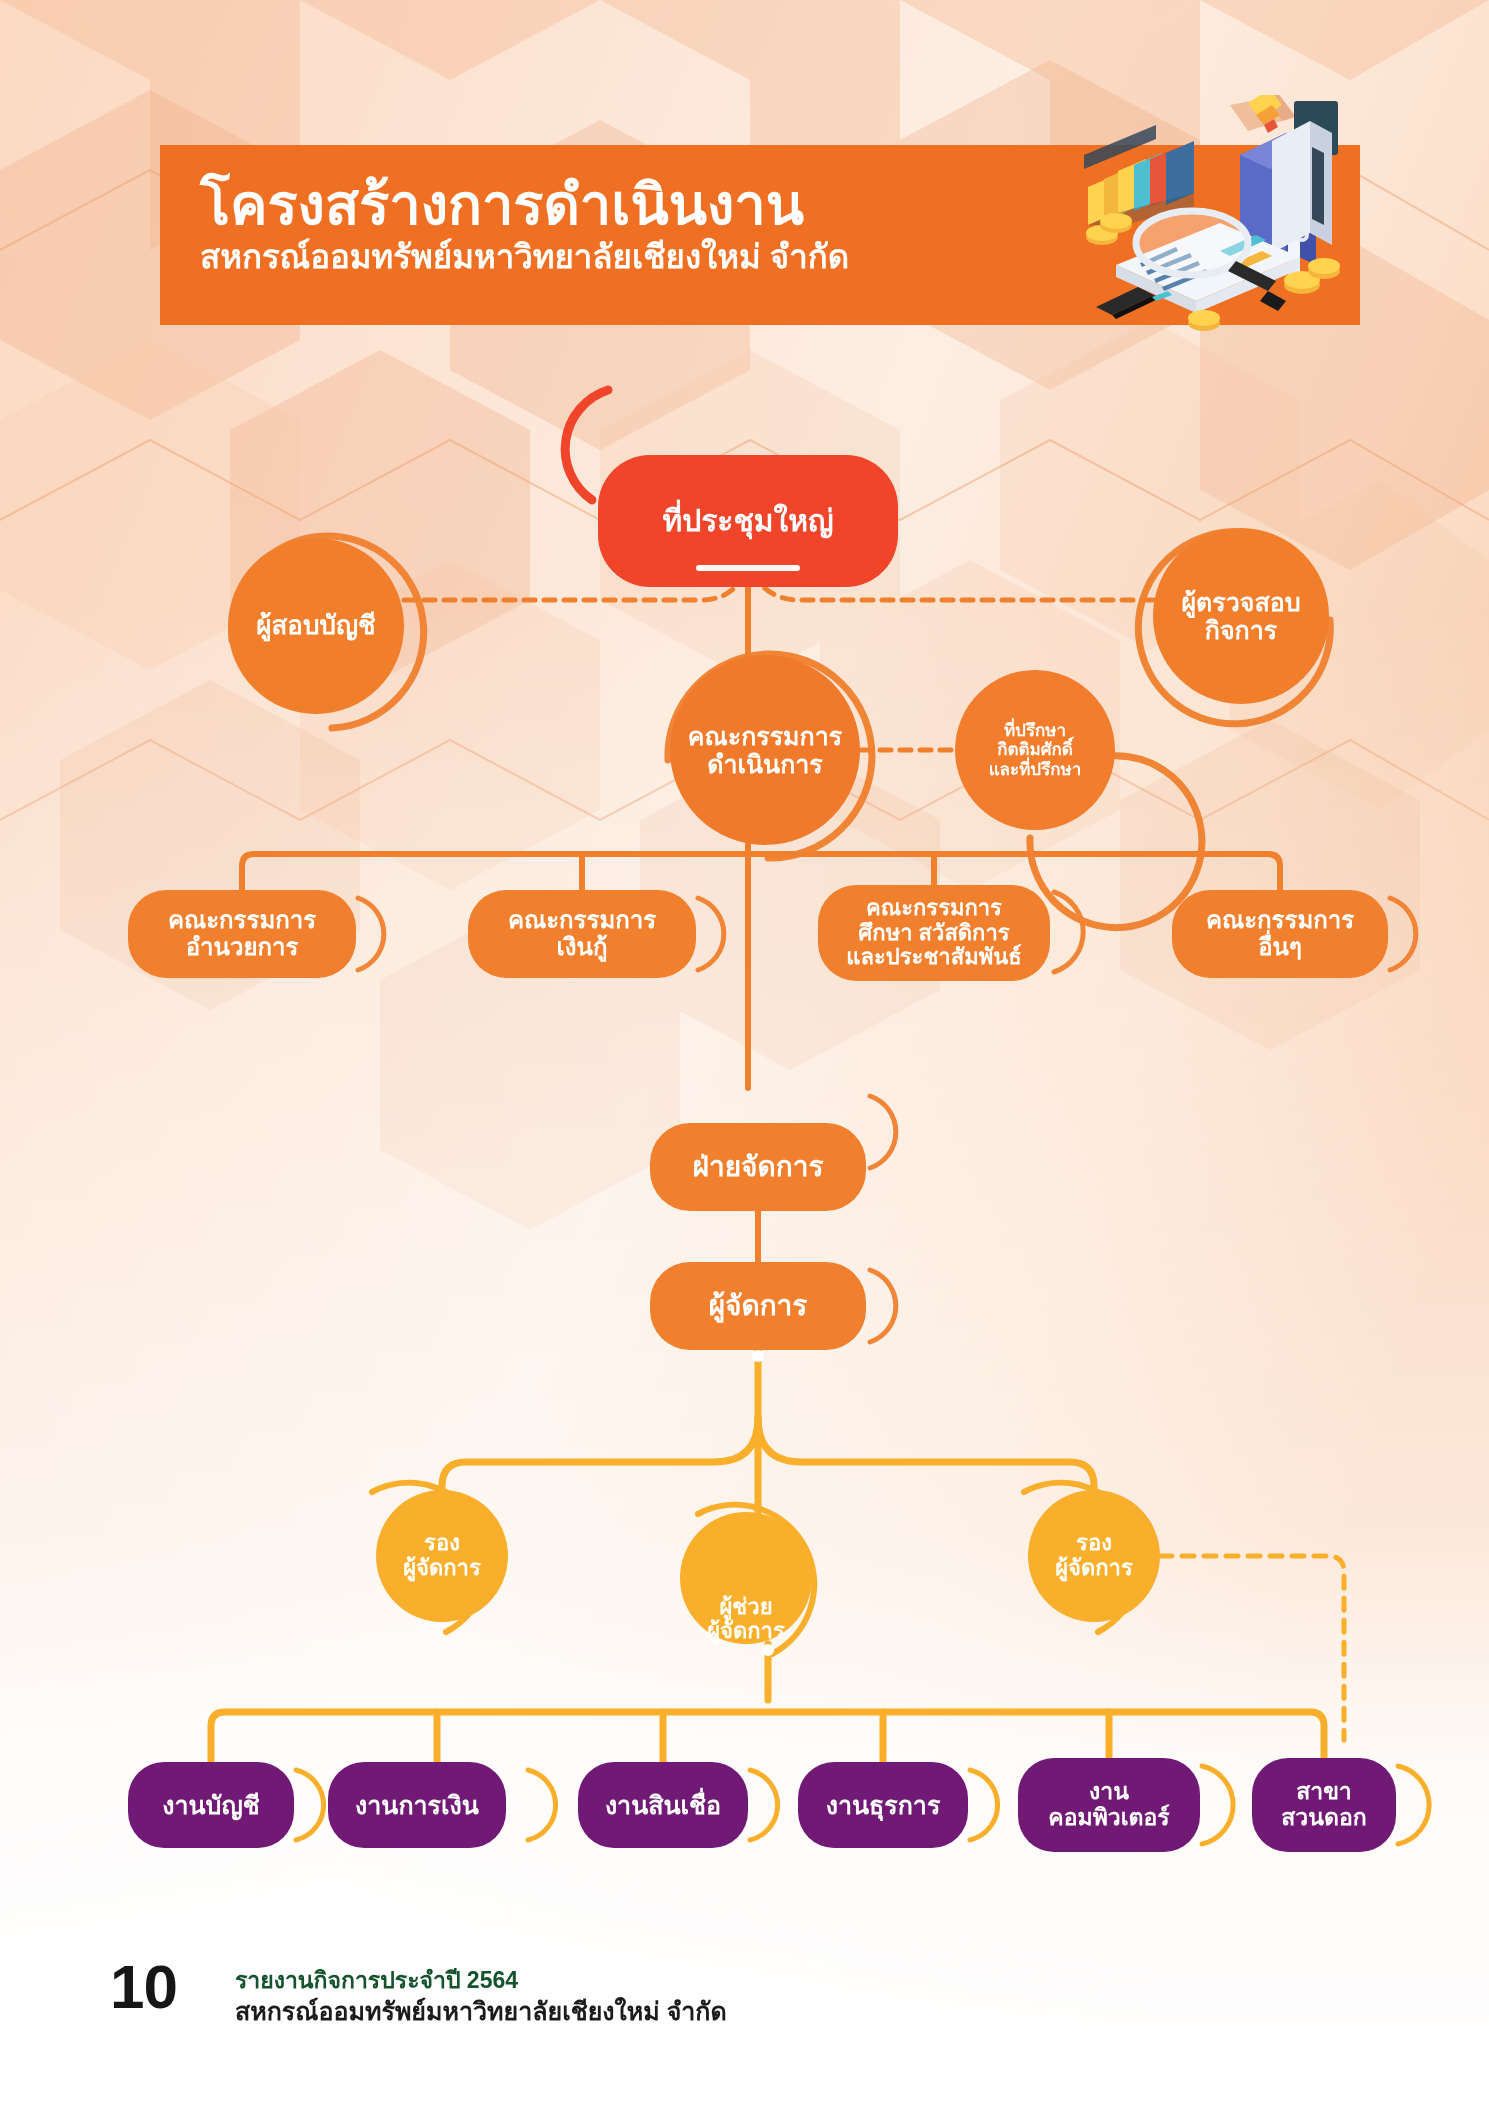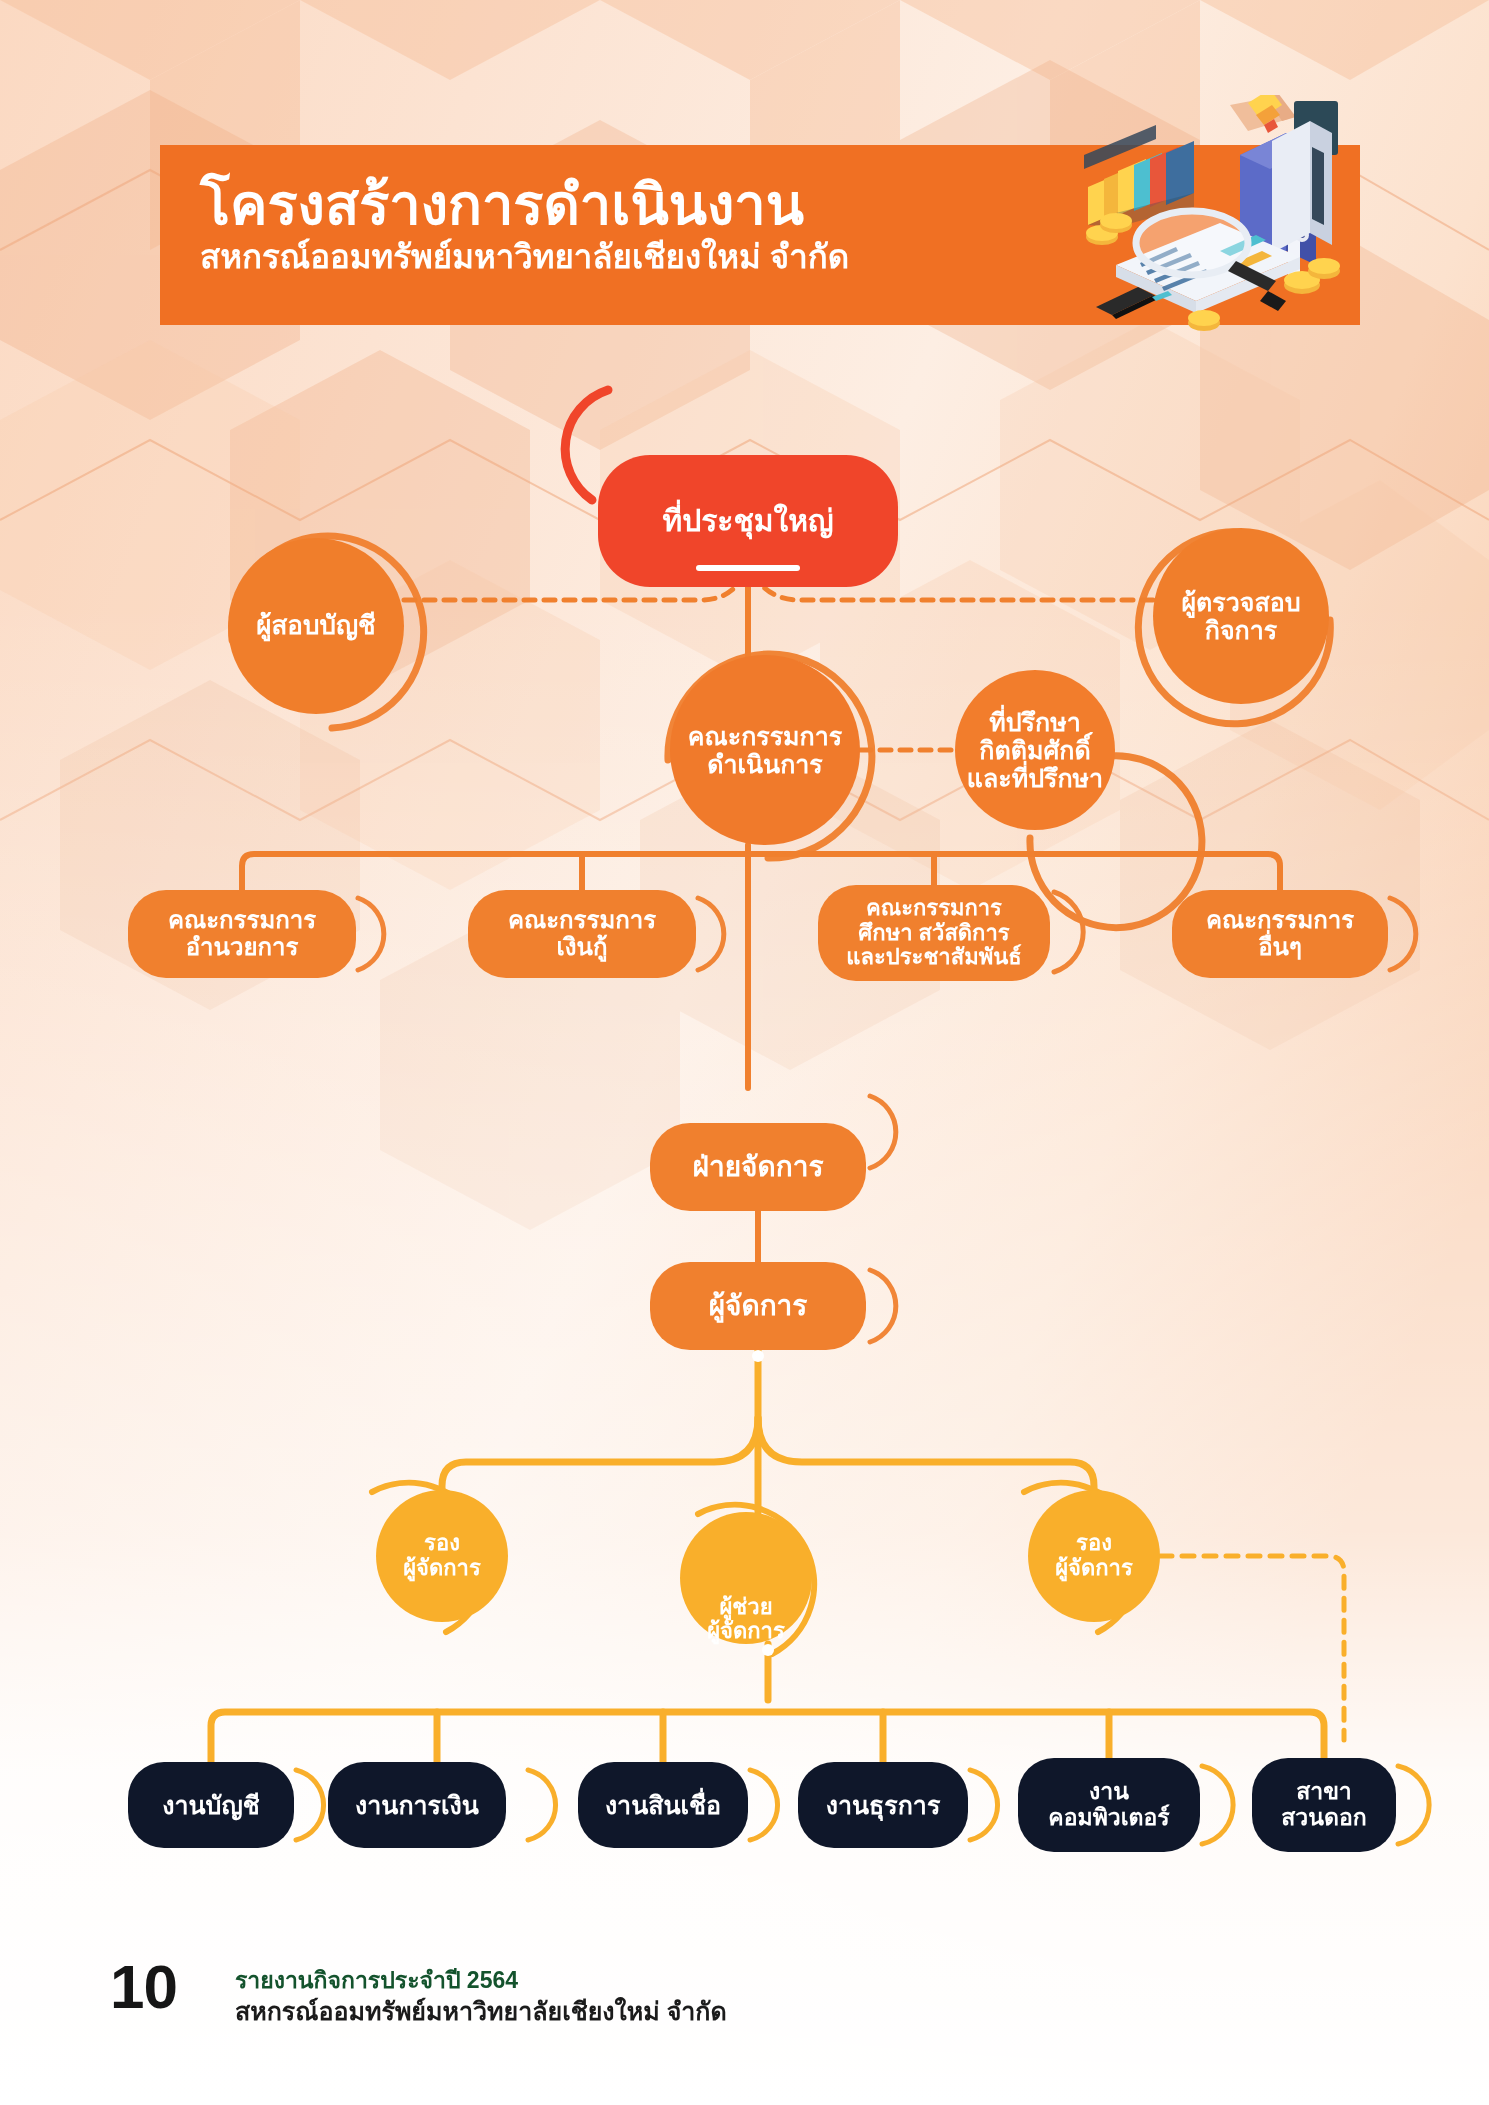--- a/index.html
+++ b/index.html
@@ -50,39 +50,39 @@
   }
   .assembly-underline{
     position:absolute;left:0;right:0;bottom:16px;margin:0 auto;
     width:104px;height:6px;background:#ffffff;border-radius:3px;
   }
 
   .circ{border-radius:50%;}
   .n-auditor{left:228px;top:538px;width:176px;height:176px;background:#F07E2B;font-size:26px;}
   .n-inspector{left:1153px;top:528px;width:176px;height:176px;background:#F07E2B;font-size:25px;}
   .n-board{left:670px;top:655px;width:190px;height:190px;background:#F07A2B;font-size:25px;}
-  .n-advisor{left:955px;top:670px;width:160px;height:160px;background:#F27D2C;font-size:25px;}
+  .n-advisor{left:955px;top:670px;width:160px;height:160px;background:#F27D2C;font-size:17px;}
 
   .cbox{
     background:#F0802E;border-radius:38px;font-size:24px;height:88px;
   }
   .n-cm1{left:128px;top:890px;width:228px;}
   .n-cm2{left:468px;top:890px;width:228px;}
   .n-cm3{left:818px;top:885px;width:232px;height:96px;font-size:22px;}
   .n-cm4{left:1172px;top:890px;width:216px;}
 
   .n-mgmt-div{left:650px;top:1088px;width:216px;height:88px;background:#F0802E;border-radius:40px;font-size:28px;margin-top:35px;}
   .n-manager{left:650px;top:1262px;width:216px;height:88px;background:#F0802E;border-radius:40px;font-size:28px;}
 
   .ycirc{background:#F9AF2B;border-radius:50%;}
   .n-dep-l{left:376px;top:1490px;width:132px;height:132px;font-size:22px;}
   .n-assist{left:680px;top:1512px;width:132px;height:132px;font-size:22px;align-items:flex-end;}
   .n-dep-r{left:1028px;top:1490px;width:132px;height:132px;font-size:22px;}
 
-  .ybox{background:#0f172a;border-radius:36px;height:86px;font-size:25px;}
+  .ybox{background:#701a75;border-radius:36px;height:86px;font-size:25px;}
   .n-d1{left:128px;top:1762px;width:166px;}
   .n-d2{left:328px;top:1762px;width:178px;}
   .n-d3{left:578px;top:1762px;width:170px;}
   .n-d4{left:798px;top:1762px;width:170px;}
   .n-d5{left:1018px;top:1758px;width:182px;height:94px;font-size:23px;}
   .n-d6{left:1252px;top:1758px;width:144px;height:94px;font-size:23px;}
 
   
   .footer{position:absolute;left:110px;top:1958px;z-index:30;display:flex;align-items:flex-start;gap:40px;}
   .footer-page{

